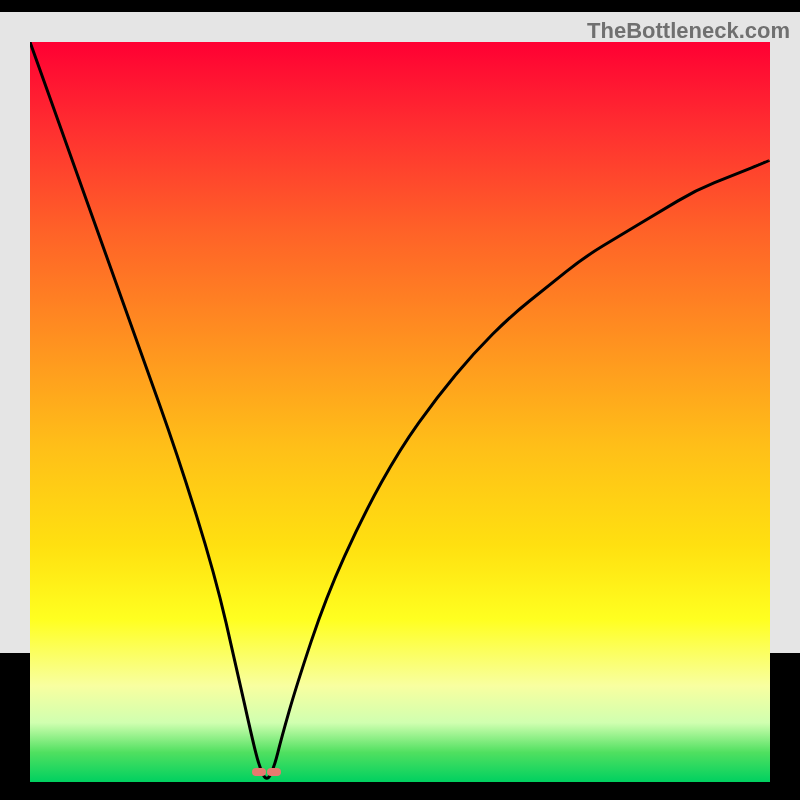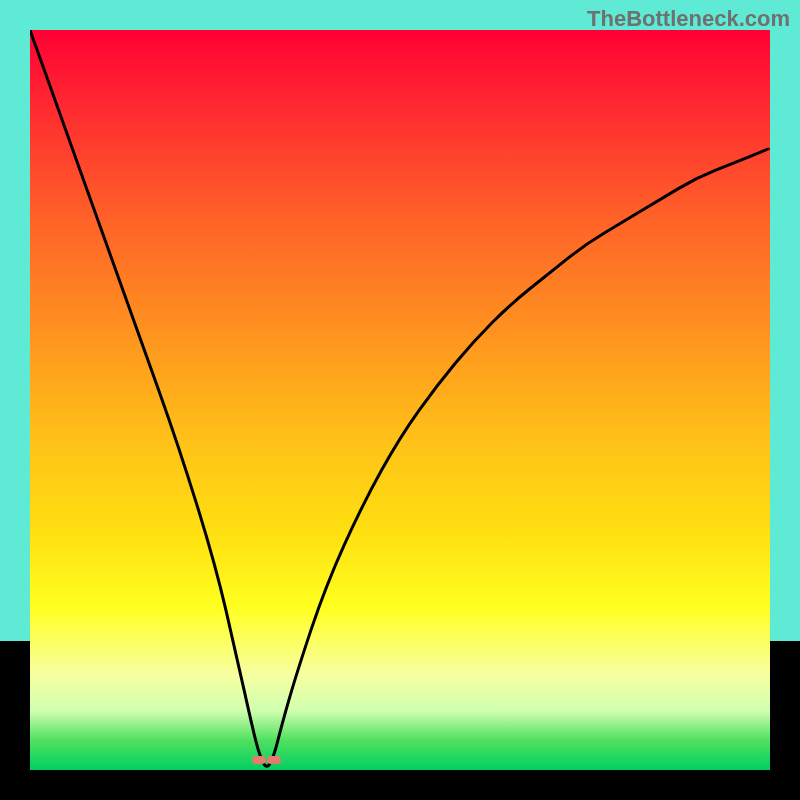--- a/index.html
+++ b/index.html
@@ -1,16 +1,16 @@
 <!DOCTYPE html>
 <html><head>
 <meta charset="utf-8">
 <style>
   html,body{margin:0;padding:0;width:800px;height:800px;overflow:hidden;background:#000;}
-  .frame{position:absolute;left:0;top:0;width:800px;height:641px;background:#5eead4;}
+  .frame{position:absolute;left:0;top:12px;width:800px;height:641px;background:#e5e5e5;}
   .plot{position:absolute;left:30px;top:30px;width:740px;height:740px;
         background:linear-gradient(to bottom,
           #ff0033 0%,
           #ff3030 12%,
           #ff6028 25%,
           #ff9020 40%,
           #ffc018 55%,
           #ffe010 68%,
           #ffff20 78%,
           #f8ffa0 87%,

